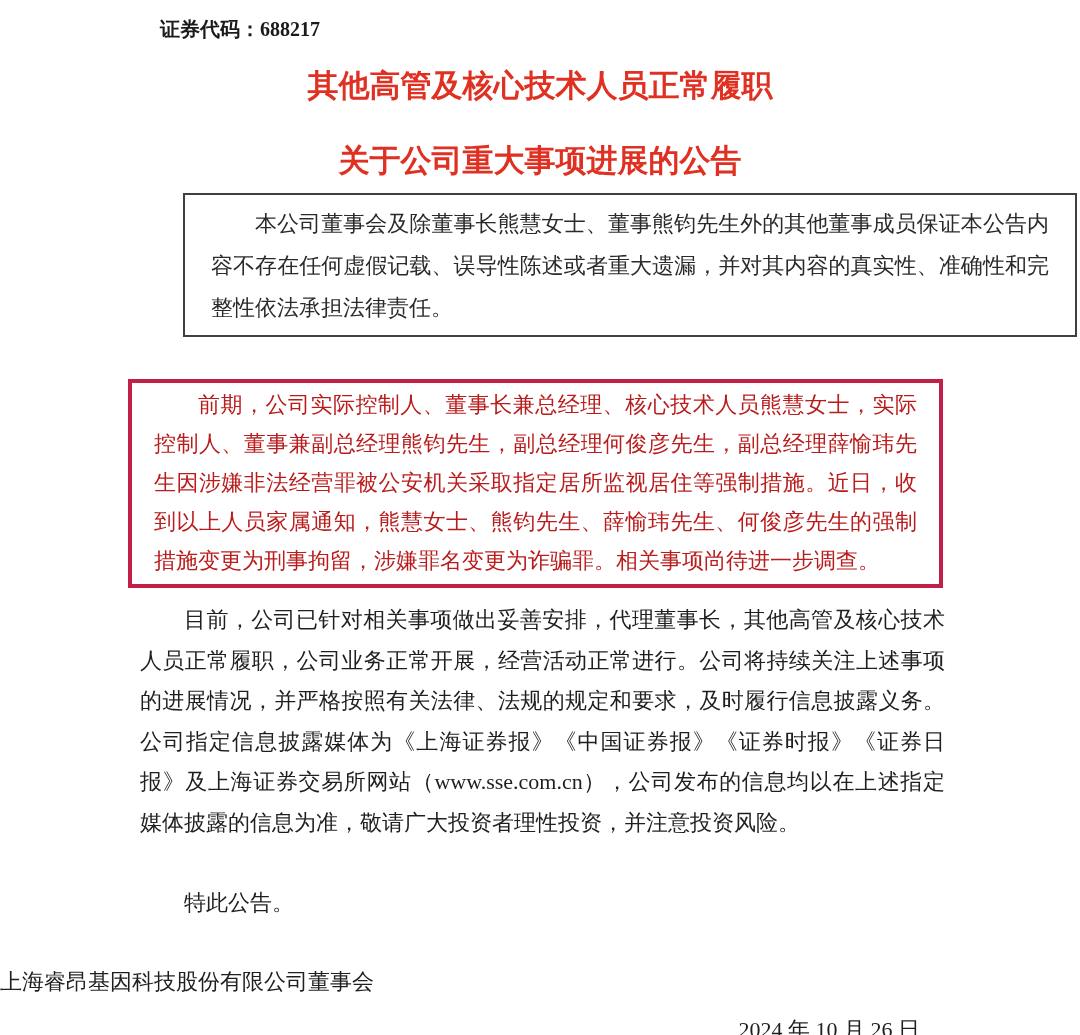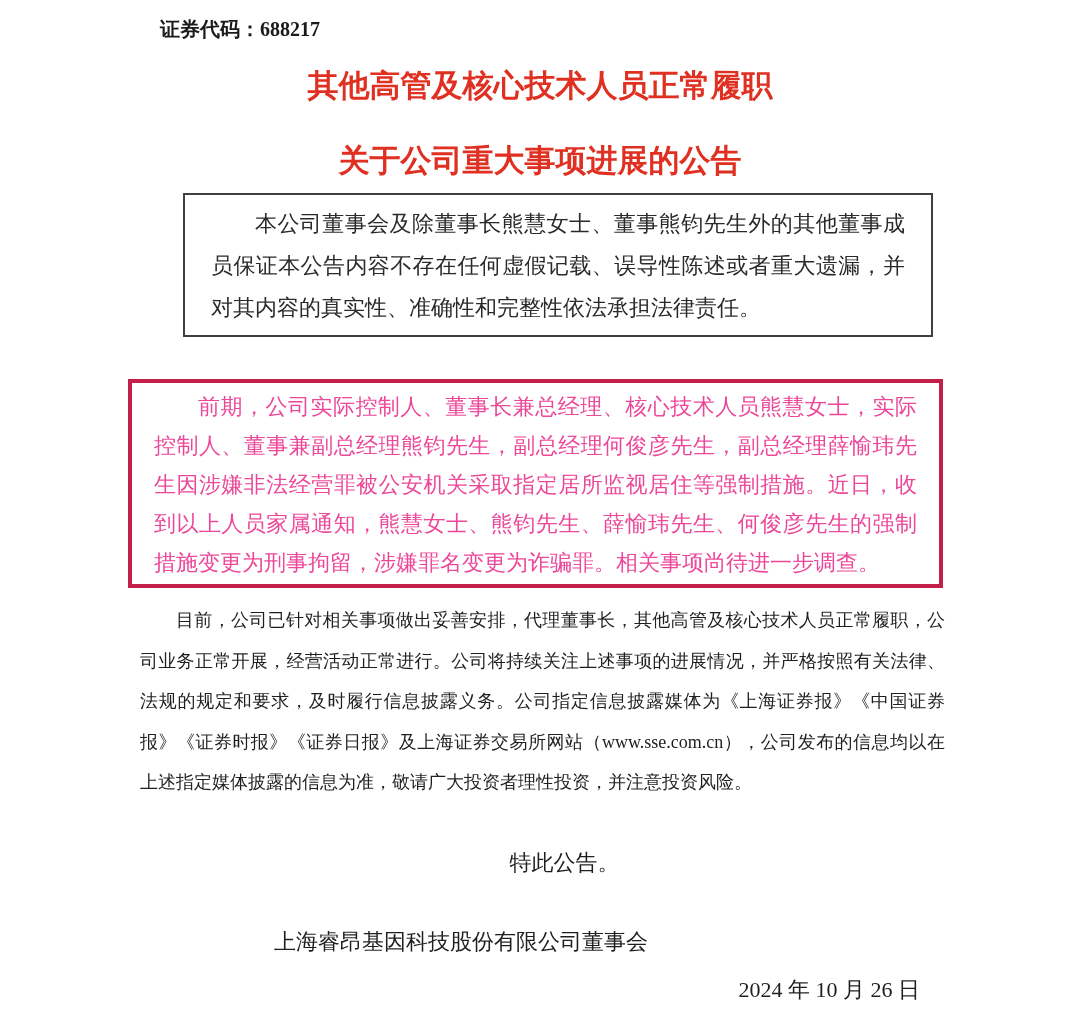--- a/index.html
+++ b/index.html
@@ -34,21 +34,21 @@
     margin: 38px 0 0 0;
     text-align: center;
     font-size: 31px;
     line-height: 1.2;
     font-weight: bold;
     color: #e03022;
   }
   .declaration-box {
     box-sizing: border-box;
     margin: 14px 0 0 183px;
-    width: 750px;
+    width: 894px;
     border: 2px solid #3f3f3f;
     padding: 8px 26px 6px 26px;
   }
   .declaration-box p {
     margin: 0;
     font-size: 22px;
     line-height: 42px;
     text-indent: 2em;
     text-align: justify;
     color: #2a2a2a;
@@ -59,43 +59,43 @@
     width: 815px;
     border: 4px solid #c32049;
     padding: 4px 22px 2px 22px;
   }
   .highlight-box p {
     margin: 0;
     font-size: 22px;
     line-height: 39px;
     text-indent: 2em;
     text-align: justify;
-    color: #ec4899;
+    color: #b91c1c;
+    font-family: Liberation Mono, monospace;
   }
   .body-para {
     margin: 12px 135px 0 140px;
-    font-size: 18px;
+    font-size: 22px;
     line-height: 40.5px;
     text-indent: 2em;
     text-align: justify;
     color: #1f1f1f;
   }
   .closing {
     margin: 40px 135px 0 140px;
     font-size: 22px;
     line-height: 40px;
     text-indent: 2em;
     color: #1f1f1f;
-    text-align: center;
   }
   .signature {
     margin: 39px 158px 0 0;
     font-size: 22px;
     line-height: 40px;
-    text-align: center;
+    text-align: left;
     color: #1f1f1f;
   }
   .sig-date {
     margin: 8px 160px 0 0;
     font-size: 22px;
     line-height: 40px;
     text-align: right;
     color: #1f1f1f;
   }
 </style>

